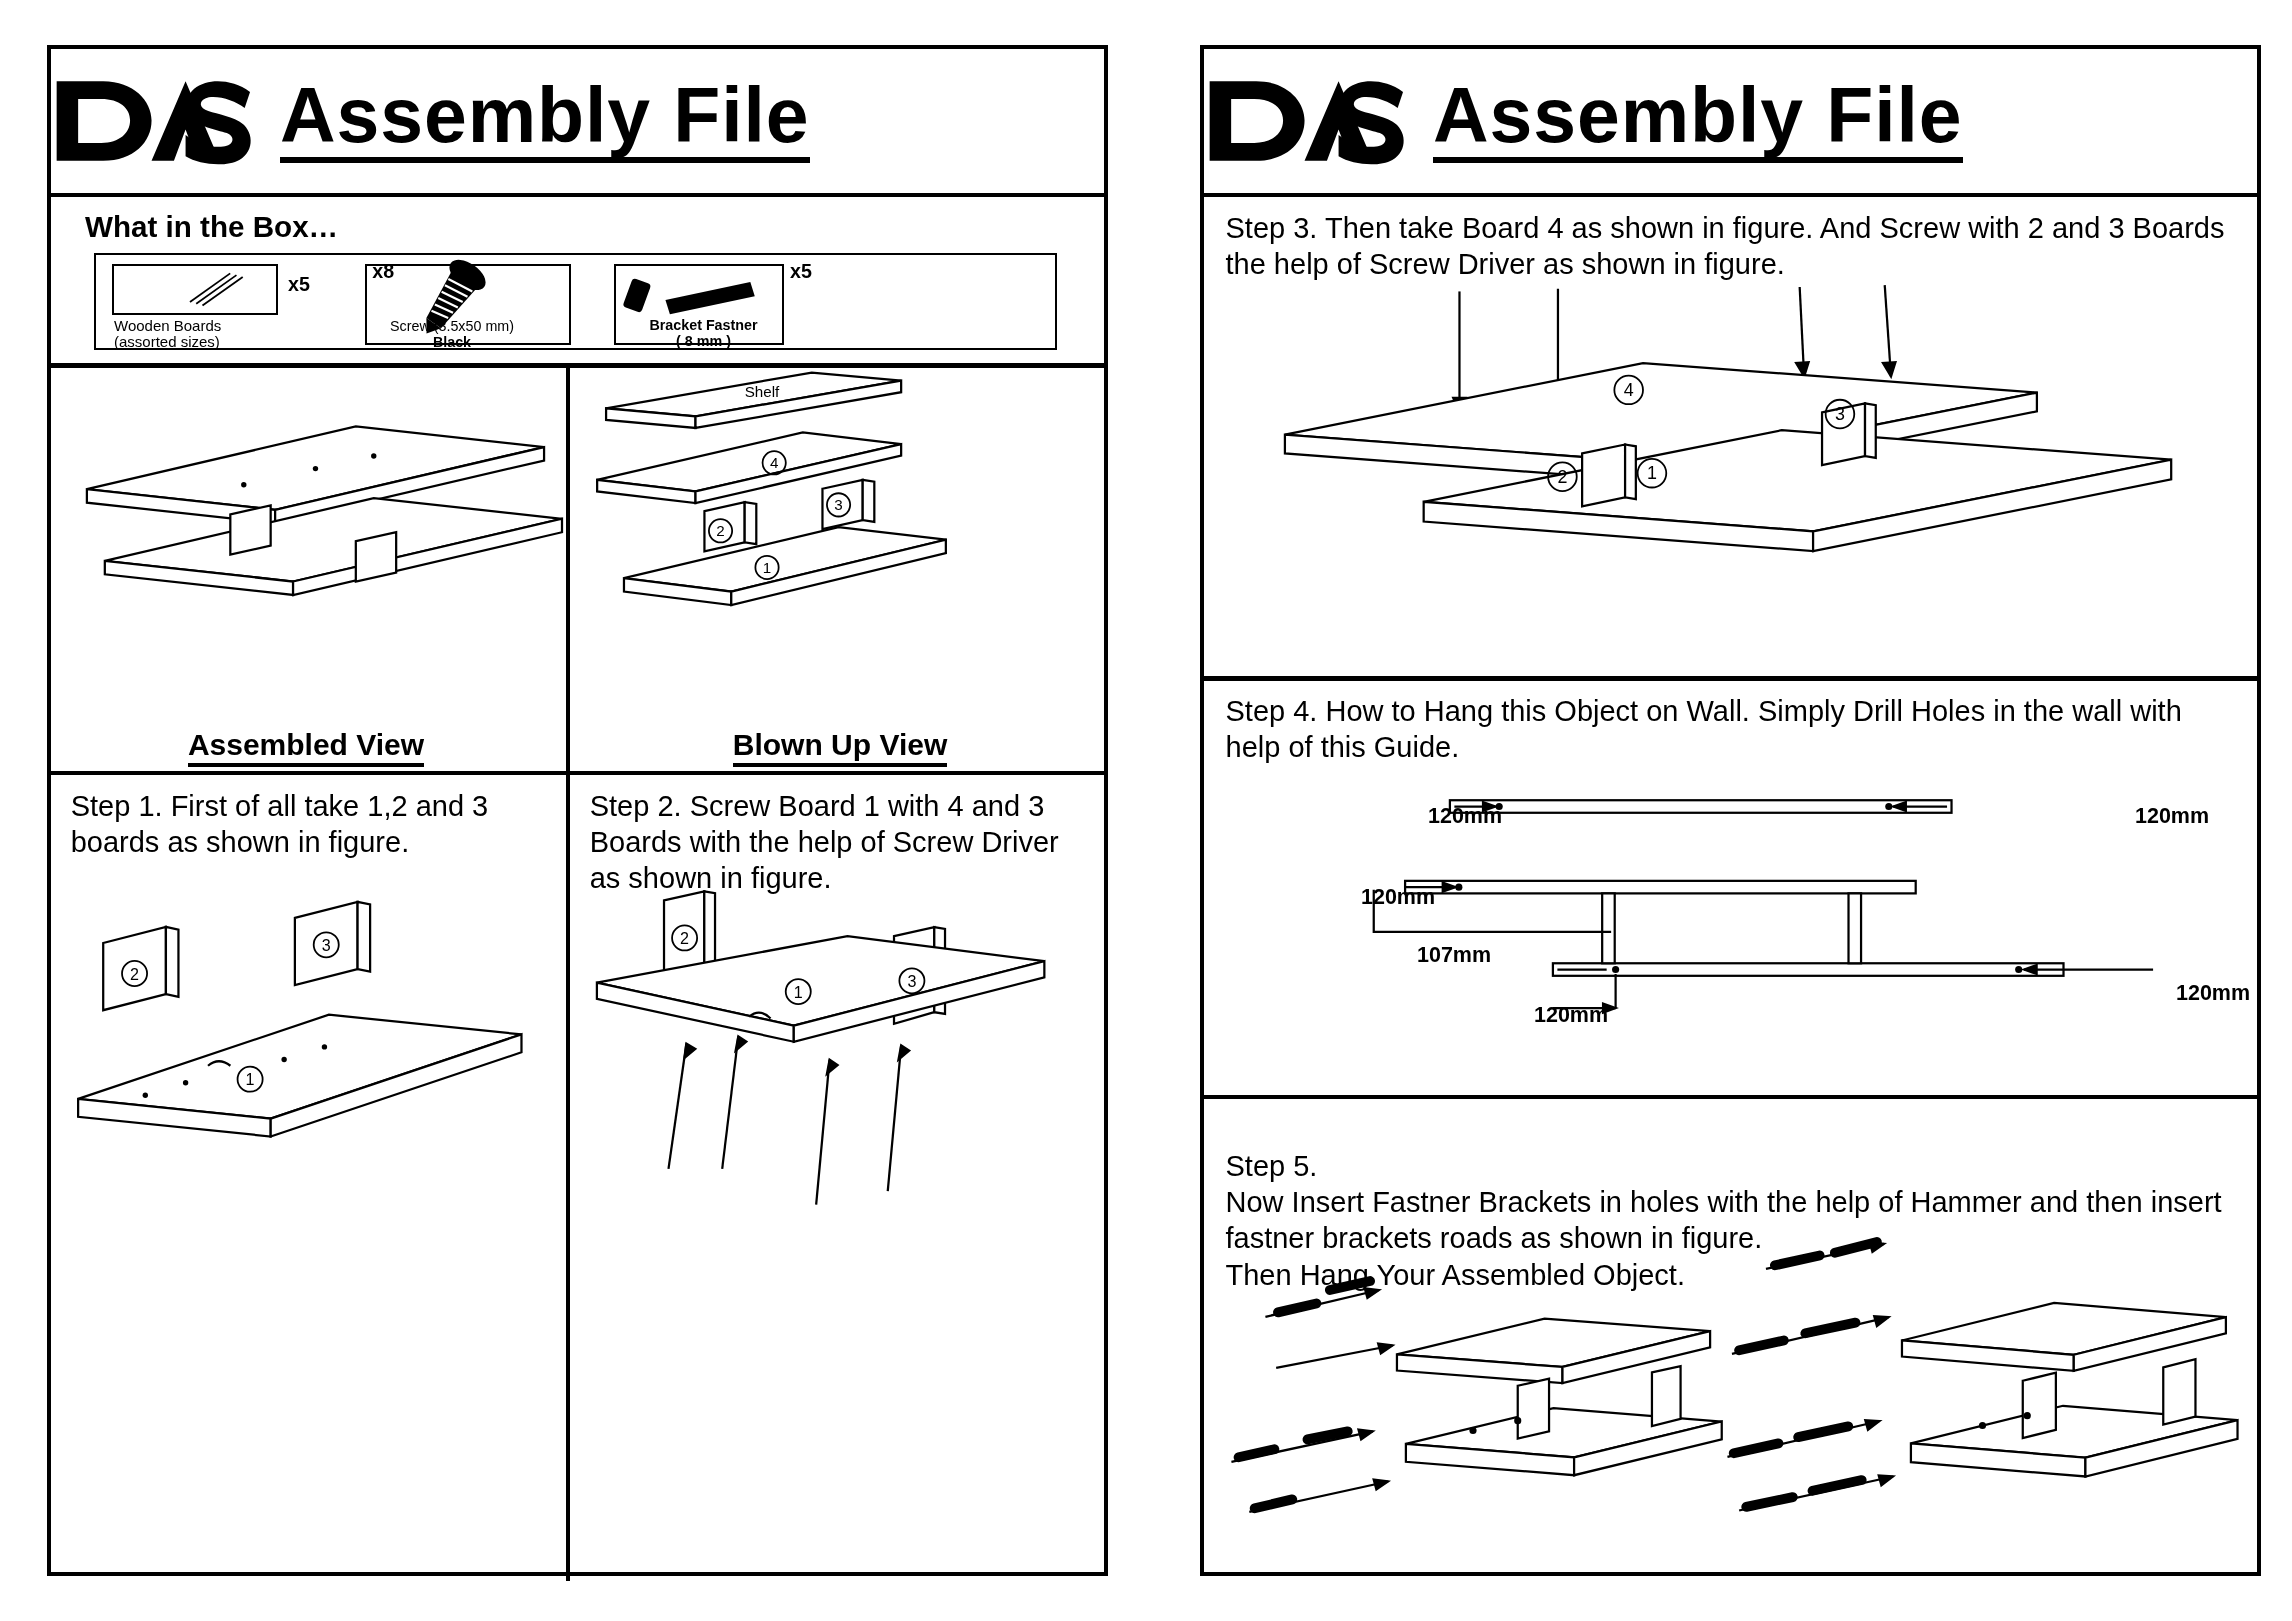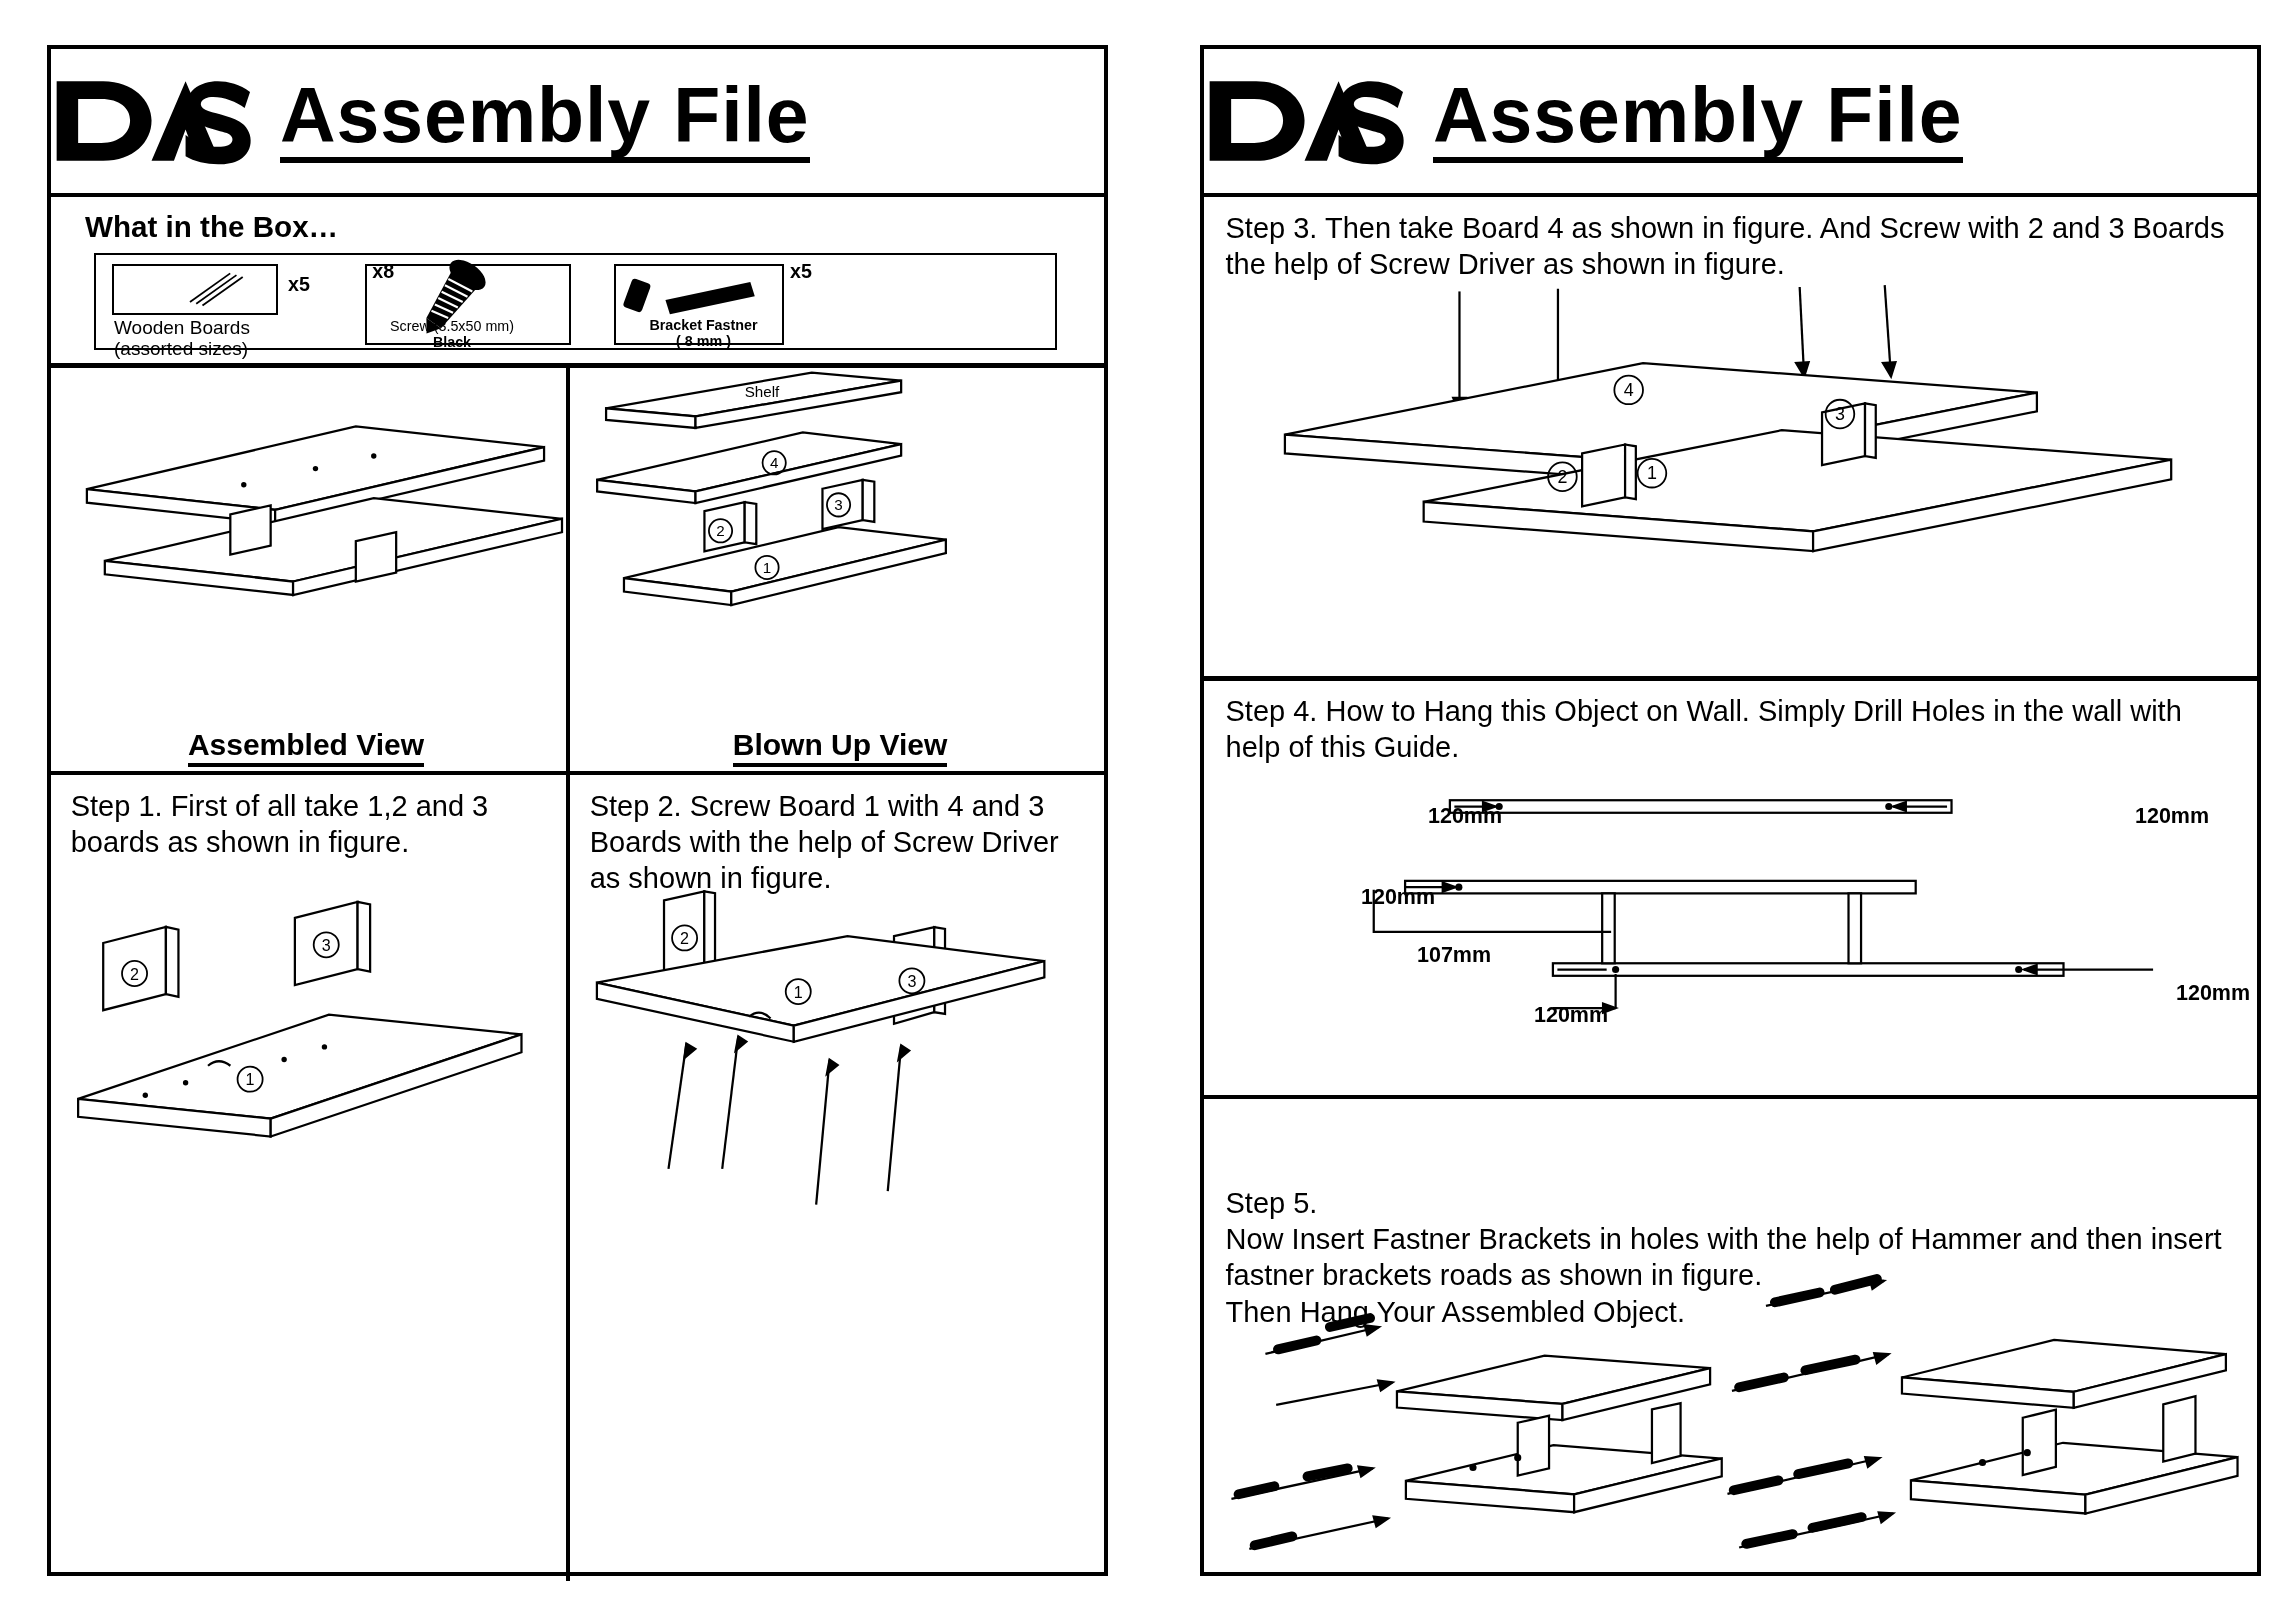--- a/index.html
+++ b/index.html
@@ -87,21 +87,21 @@
     border: 2.7px solid #000;
     position: absolute;
     top: 0;
   }
   .part .qty {
     position: absolute;
     font-size: 19.7px; font-weight: bold;
   }
   .part .caption {
     position: absolute;
-    font-size: 19px;
+    font-size: 15px;
     line-height: 1.08;
     text-align: center;
     width: 100%;
   }
 
   
   #views-section { height: 403px; position: relative; }
   .view-col { position: absolute; top: 0; height: 403px; }
   #view-left  { left: 0;    width: 510px; }
   #view-right { left: 515px; width: 544px; border-left: 4.5px solid #000; }
@@ -124,21 +124,21 @@
   .step-text .lbl { font-weight: normal; }
 
   #steps12 { position: relative; height: 806px; }
   .step-col { position: absolute; top: 0; height: 806px; }
   #step1-col { left: 0; width: 510px; }
   #step2-col { left: 515px; width: 544px; border-left: 4.5px solid #000; }
 
   
   #step3 { height: 479px; position: relative; }
   #step4 { height: 414px; position: relative; }
-  #step5 { height: 484px; position: relative; margin-top: 37px; }
+  #step5 { height: 484px; position: relative; }
 
   svg { overflow: visible; }
   .fig { position: absolute; }
 
   .dimlabel {
     position: absolute;
     font-size: 21.5px;
     font-weight: bold;
   }
 </style>

